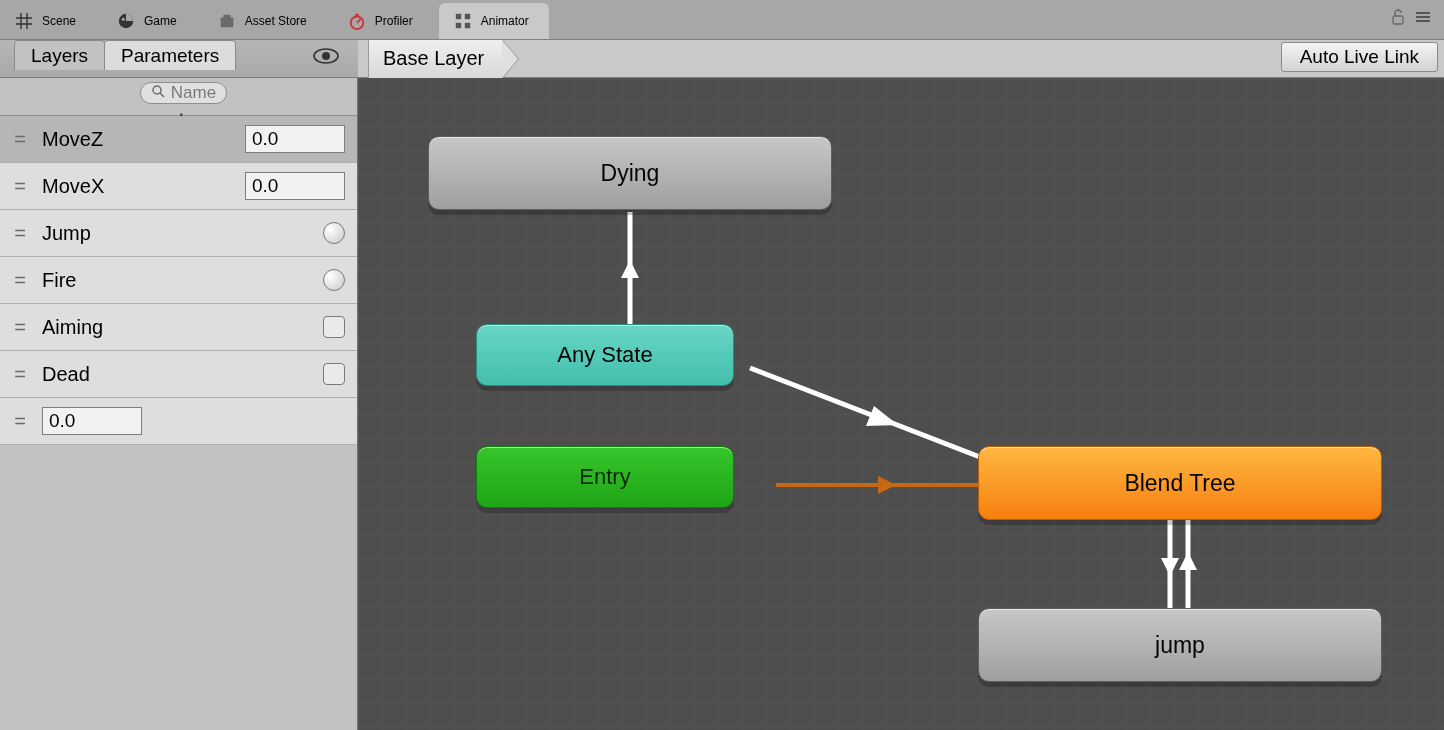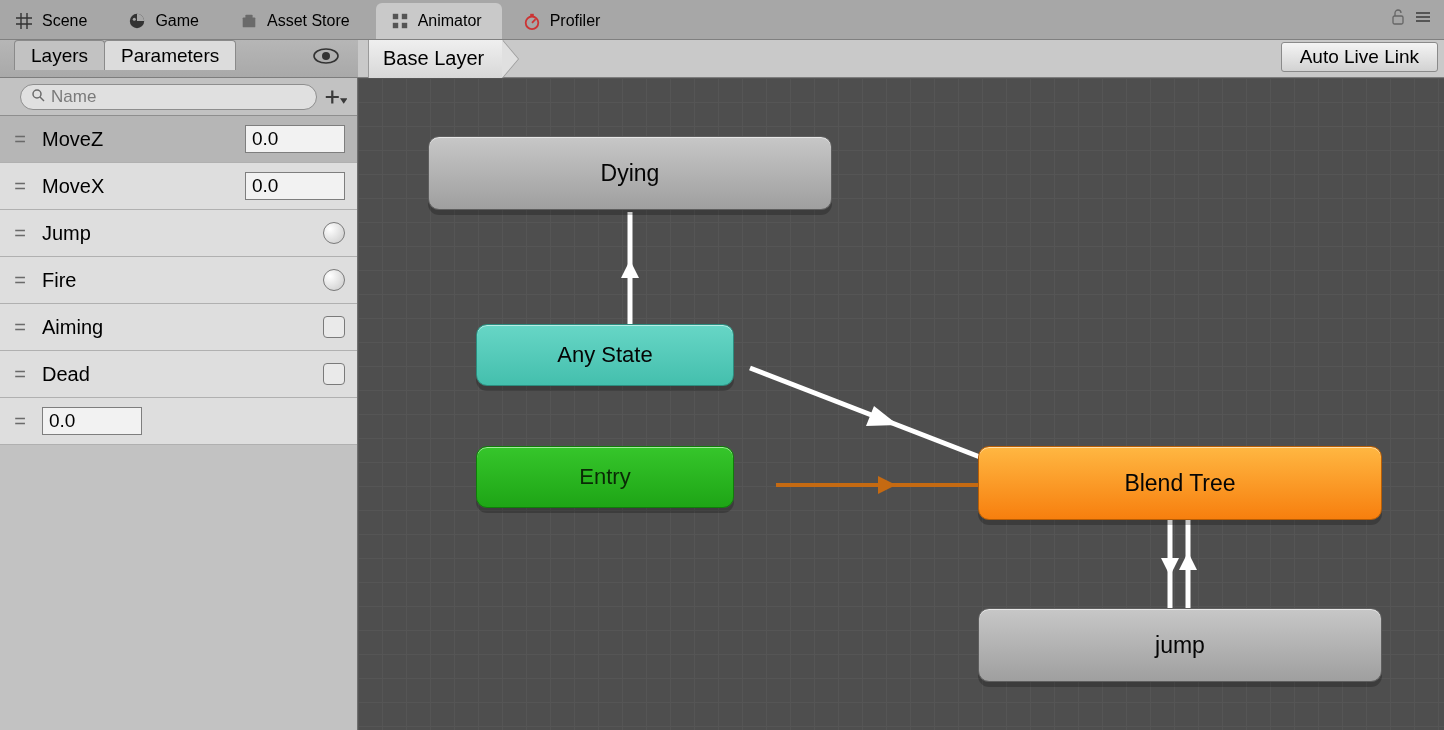--- a/index.html
+++ b/index.html
@@ -8,21 +8,21 @@
 
   
   .main-tabs {
     position: absolute; left: 0; top: 0; width: 1444px; height: 40px;
     background: #a7a7a7;
     border-bottom: 1px solid #808080;
     display: flex; align-items: flex-end;
   }
   .main-tab {
     height: 36px; display: flex; align-items: center; gap: 8px;
-    padding: 0 20px 0 14px; font-size: 16px; color: #000;
+    padding: 0 20px 0 14px; font-size: 12px; color: #000;
     border-top-left-radius: 6px; border-top-right-radius: 6px;
     margin-right: 6px; cursor: pointer;
   }
   .main-tab.active {
     background: #c9c9c9;
   }
   .main-tab .ic { display:inline-flex; width:20px; height:20px; align-items:center; justify-content:center; }
   .spacer-tabs { flex: 1 1 auto; }
   .lock-region { display:flex; align-items:center; gap:10px; padding-right:14px; height:40px; }
 
@@ -79,20 +79,21 @@
   
   .sidebar {
     position:absolute; left:0; top:78px; width:358px; bottom:0;
     background: #c2c2c2; border-right: 1px solid #6f6f6f;
     display:flex; flex-direction:column;
   }
   .search-row {
     height: 38px; display:flex; align-items:center; gap:6px; padding: 4px 10px 4px 20px;
     border-bottom: 1px solid #8e8e8e;
     background: #c2c2c2;
+    flex-direction: column;
   }
   .search-field {
     flex: 1 1 auto; height: 26px; border: 1px solid #8e8e8e; border-radius: 13px;
     background: #e0e0e0; display:flex; align-items:center; padding: 0 10px; gap:6px;
     font-size: 17px; color:#7a7a7a;
   }
   .add-btn { width:24px; height:24px; display:flex; align-items:center; justify-content:center; font-size:24px; color:#3a3a3a; cursor:pointer; }
 
   .param-row {
     height: 47px; display:flex; align-items:center; padding: 0 12px 0 8px;
@@ -166,40 +167,40 @@
   </div>
   <div class="main-tab">
     <span class="ic">
       <svg width="18" height="18" viewBox="0 0 20 20">
           <rect x="3" y="6" width="14" height="11" rx="1" fill="#6a6a6a"></rect>
           <rect x="6" y="3" width="8" height="4" rx="1" fill="#6a6a6a"></rect>
         </svg>
     </span>
     <span>Asset Store</span>
   </div>
+  <div class="main-tab">
+    <span class="ic">
+      <svg width="18" height="18" viewBox="0 0 20 20">
+          <circle cx="10" cy="12" r="7" fill="none" stroke="#c33" stroke-width="2"></circle>
+          <line x1="10" y1="12" x2="14" y2="8" stroke="#c33" stroke-width="2"></line>
+          <rect x="8" y="2" width="4" height="3" fill="#c33"></rect>
+        </svg>
+    </span>
+    <span>Profiler</span>
+  </div>
   <div class="main-tab active">
     <span class="ic">
       <svg width="18" height="18" viewBox="0 0 20 20">
           <rect x="2" y="2" width="6" height="6" fill="#555"></rect>
           <rect x="12" y="2" width="6" height="6" fill="#555"></rect>
           <rect x="2" y="12" width="6" height="6" fill="#555"></rect>
           <rect x="12" y="12" width="6" height="6" fill="#555"></rect>
         </svg>
     </span>
     <span>Animator</span>
-  </div>
-  <div class="main-tab">
-    <span class="ic">
-      <svg width="18" height="18" viewBox="0 0 20 20">
-          <circle cx="10" cy="12" r="7" fill="none" stroke="#c33" stroke-width="2"></circle>
-          <line x1="10" y1="12" x2="14" y2="8" stroke="#c33" stroke-width="2"></line>
-          <rect x="8" y="2" width="4" height="3" fill="#c33"></rect>
-        </svg>
-    </span>
-    <span>Profiler</span>
   </div>
   <div class="spacer-tabs"></div>
   <div class="lock-region">
     <span>
       <svg width="16" height="18" viewBox="0 0 16 18">
           <rect x="3" y="8" width="10" height="8" rx="1.5" fill="none" stroke="#666" stroke-width="1.3"></rect>
           <path d="M5 8 V5 a3 3 0 0 1 6 0" fill="none" stroke="#666" stroke-width="1.3"></path>
         </svg>
     </span>
     <span>

